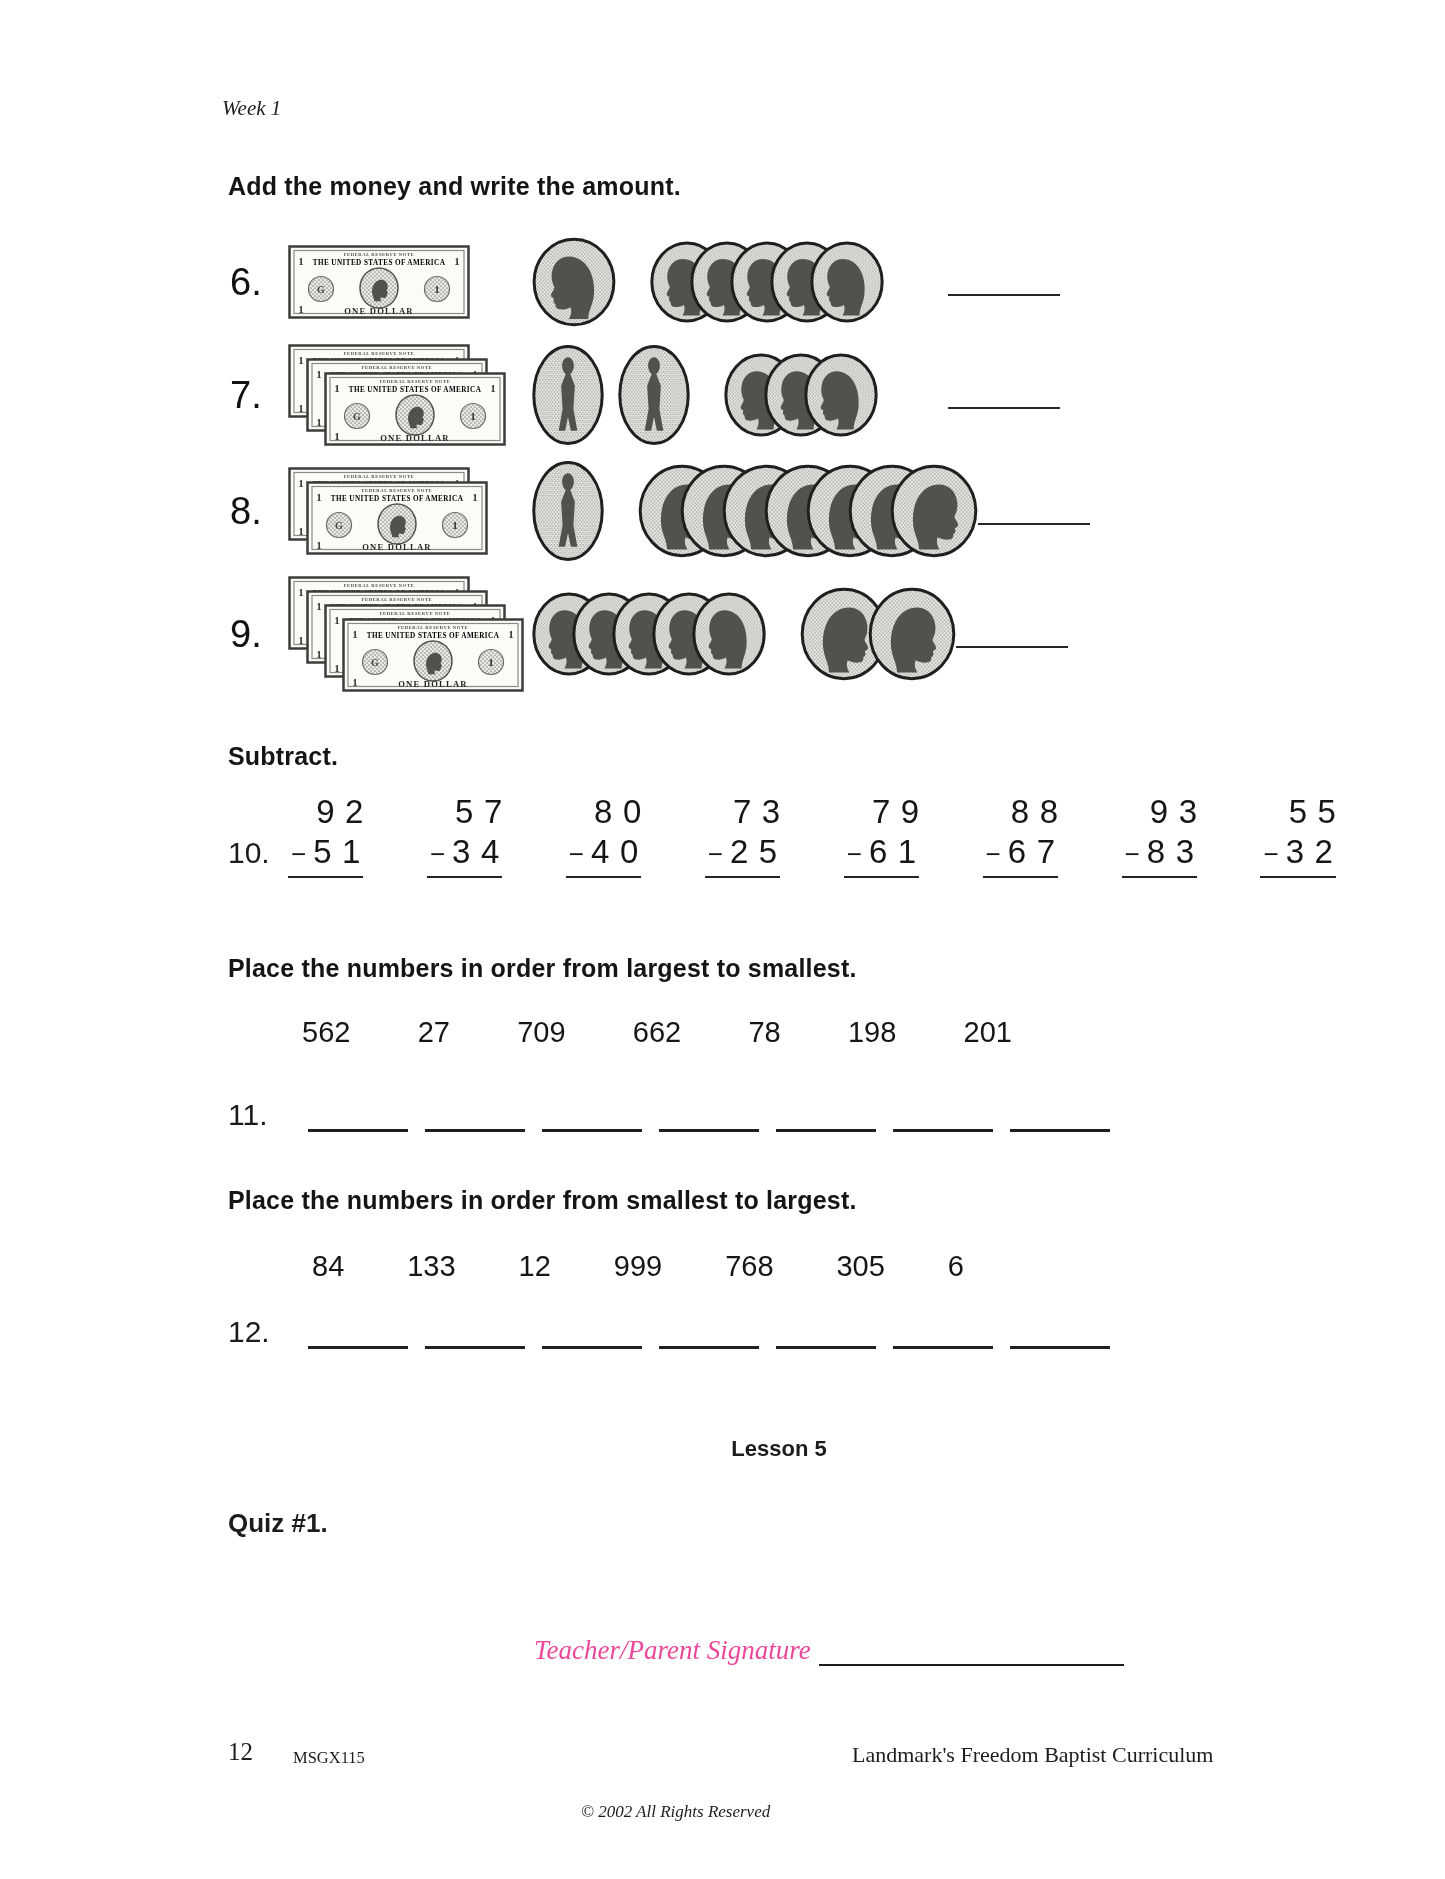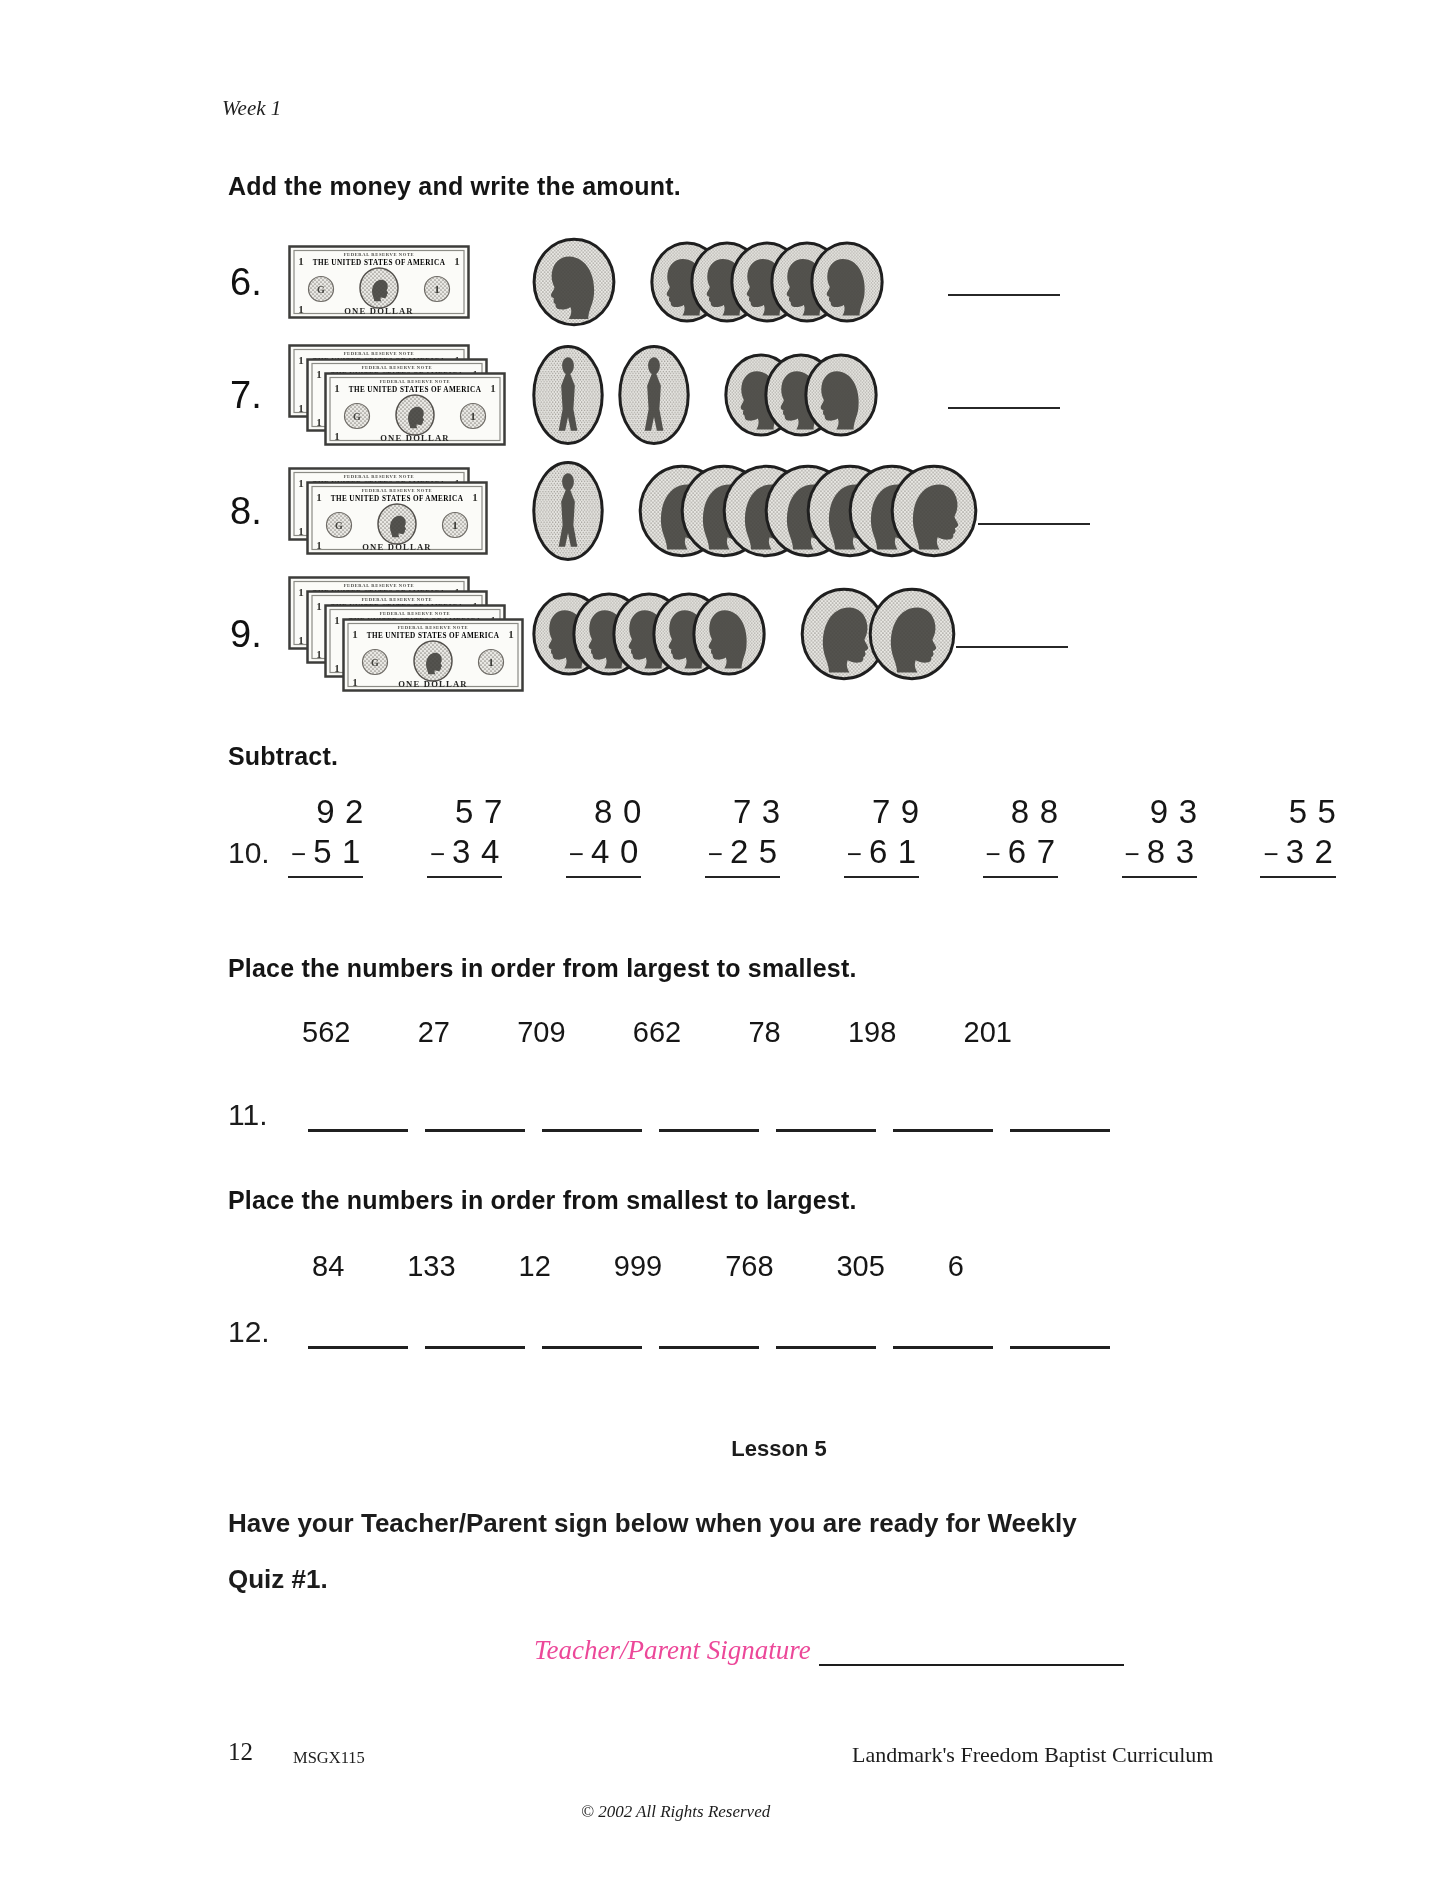--- a/index.html
+++ b/index.html
@@ -566,21 +566,20 @@
       <span class="ord-blank"></span>
       <span class="ord-blank"></span>
       <span class="ord-blank"></span>
       <span class="ord-blank"></span>
       <span class="ord-blank"></span>
     </span>
 </div>
 
 <div id="lesson-title">Lesson 5</div>
 <div id="lesson-para">
-  <span>Have your Teacher/Parent sign below when you are ready for Weekly</span>
   <span>Quiz #1.</span>
 </div>
 <div id="signature">
   <span class="sig-label">Teacher/Parent Signature</span>
   <span class="sig-line"></span>
 </div>
 
 <div class="footer-item" id="footer-page">12</div>
 <div class="footer-item" id="footer-code">MSGX115</div>
 <div class="footer-item" id="footer-copy">© 2002 All Rights Reserved</div>

